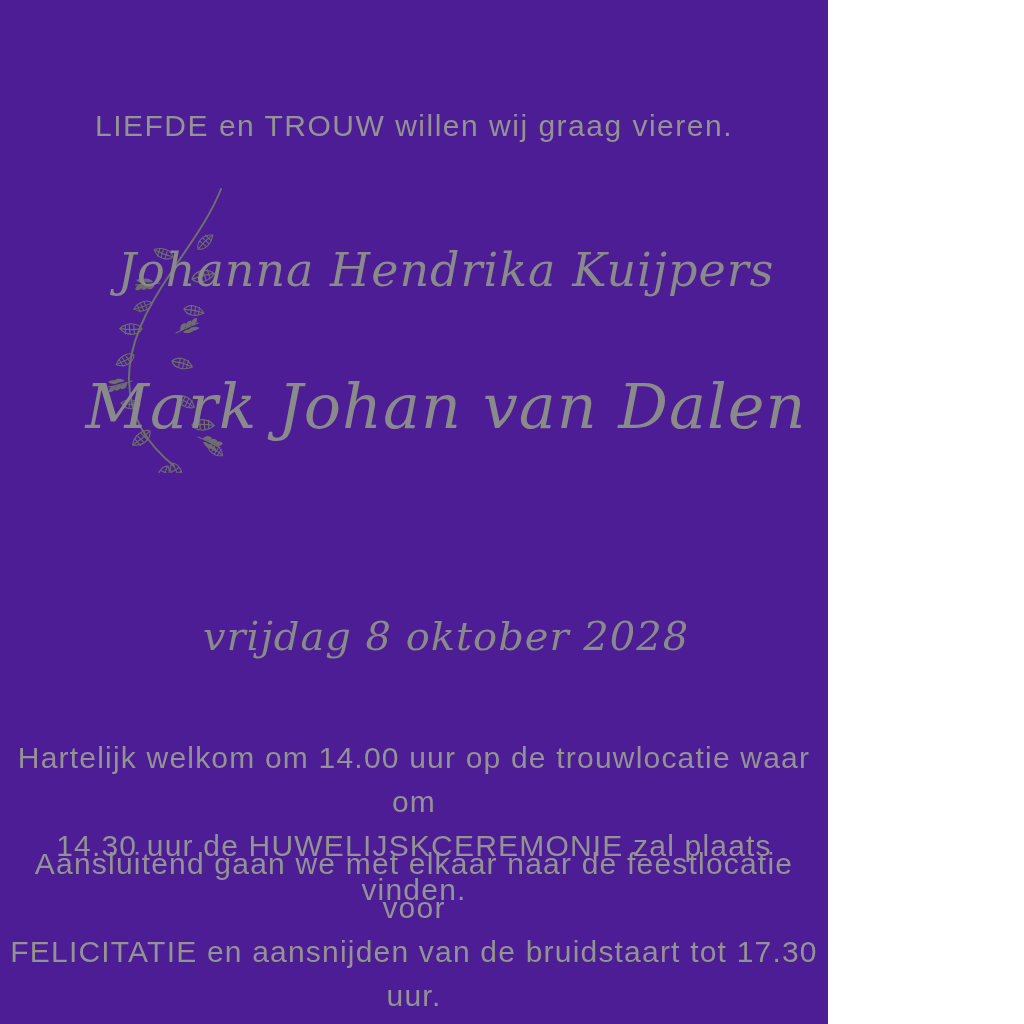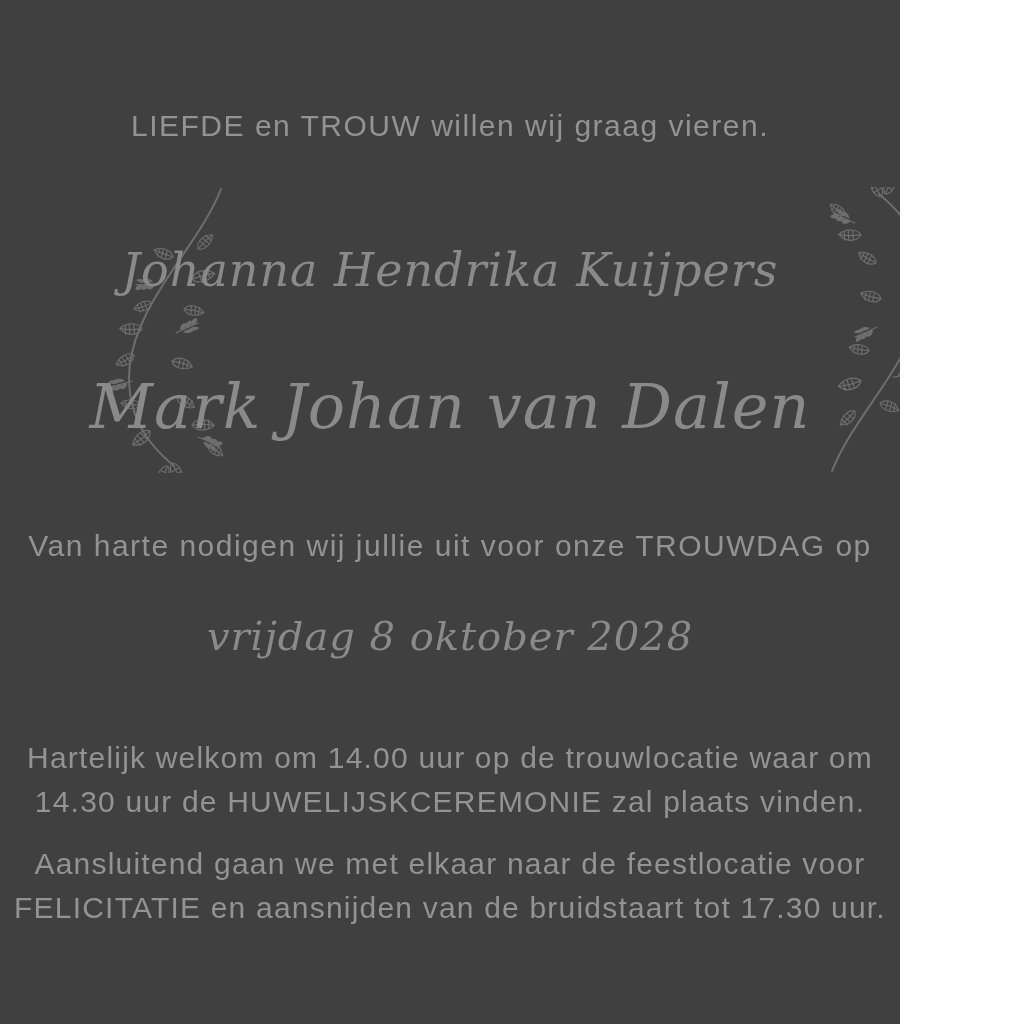--- a/index.html
+++ b/index.html
@@ -1,20 +1,20 @@
 <!DOCTYPE html>
 <html><head>
 <meta charset="utf-8">
 <style>
   html, body { margin: 0; padding: 0; background: #ffffff; }
   .card {
     position: relative;
-    width: 900px;
+    width: 828px;
     height: 1024px;
-    background: #404040;
+    background: #4c1d95;
     overflow: hidden;
     font-family: "Liberation Sans", sans-serif;
     color: #8f8f8f;
   }
   .line {
     position: absolute;
     left: 0;
     width: 100%;
     text-align: center;
   }
@@ -25,20 +25,21 @@
     letter-spacing: 1.5px;
   }
   .intro        { top: 109px; font-size: 30px; }
   .invite       { top: 529px; font-size: 30px; }
   .script {
     font-family: "DejaVu Serif", serif;
     font-style: italic;
     font-weight: 400;
     color: #8a8a8a;
     letter-spacing: 1px;
+    margin-left: 32px;
   }
   .name-bride   { top: 243px; font-size: 46px; }
   .name-groom   { top: 370px; font-size: 62px; }
   .date-line    { top: 613px; font-size: 40px; }
   .para {
     font-size: 30px;
     line-height: 44px;
     white-space: pre-line;
     letter-spacing: 1.2px;
   }
@@ -101,21 +102,20 @@
   </svg>
 
   <svg class="branch branch-right" viewBox="0 0 180 290" xmlns="http://www.w3.org/2000/svg">
     <use href="#branch" transform="rotate(180 90 145)"></use>
   </svg>
 
   <div class="line script name-bride">Johanna Hendrika Kuijpers</div>
 
   <div class="line script name-groom">Mark Johan van Dalen</div>
 
-  <div class="line thin invite">Van harte nodigen wij jullie uit voor onze TROUWDAG op</div>
 
   <div class="line script date-line">vrijdag 8 oktober 2028</div>
 
   <div class="line thin para para-ceremony">Hartelijk welkom om 14.00 uur op de trouwlocatie waar om
 14.30 uur de HUWELIJSKCEREMONIE zal plaats vinden.</div>
 
   <div class="line thin para para-party">Aansluitend gaan we met elkaar naar de feestlocatie voor
 FELICITATIE en aansnijden van de bruidstaart tot 17.30 uur.</div>
 
 </div>

